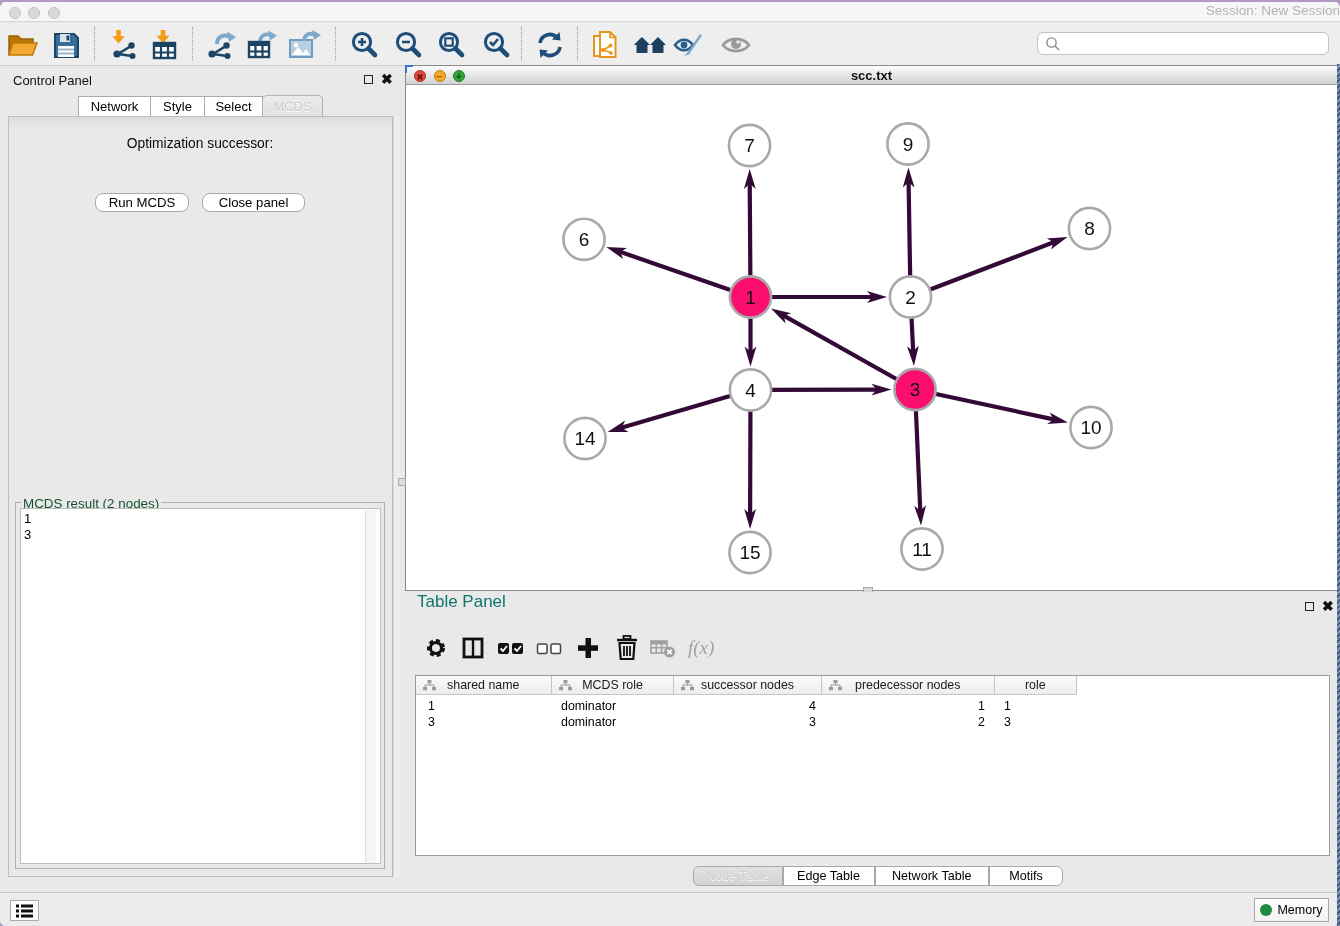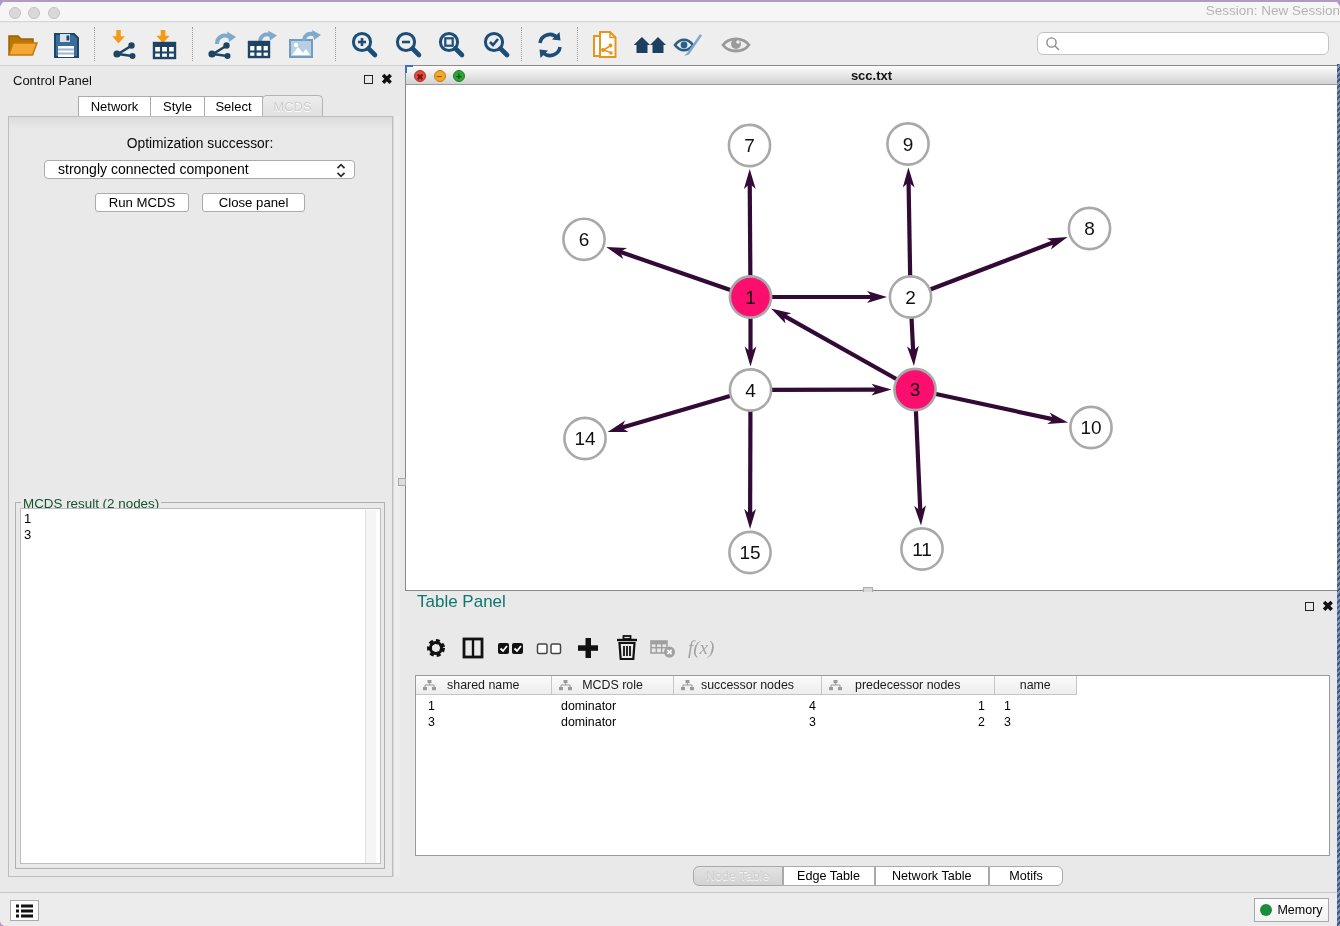--- a/index.html
+++ b/index.html
@@ -13,21 +13,21 @@
 #cp-head{position:absolute;left:0;top:66px;width:400px;height:29px}
 #cp-title{position:absolute;left:13px;top:7px;font-size:13px;color:#111}
 .sqbtn{position:absolute;width:9px;height:9px;border:1.6px solid #222}
 .xbtn{position:absolute;font-size:14px;font-weight:bold;color:#111;line-height:1}
 .tab{position:absolute;top:96px;height:21px;background:#fff;border:1px solid #ababab;font-size:13px;color:#000;text-align:center;line-height:19px}
 #tab-mcds{position:absolute;left:262px;top:95px;width:61px;height:22px;background:linear-gradient(#ececec,#e0e0e0);border:1px solid #b4b4b4;border-bottom:none;border-radius:5px 5px 0 0;font-size:13px;color:#cdcdcd;text-shadow:0 1px 0 #fff;text-align:center;line-height:21px}
 #cp-pane{position:absolute;left:8px;top:116px;width:385px;height:761px;border:1px solid #bdbdbd;background:#e9e9e9}
 #cp-pane .topshade{position:absolute;left:0;top:0;width:100%;height:12px;background:linear-gradient(#dcdcdc,#e9e9e9)}
 #opt-label{position:absolute;left:0;top:136px;width:400px;text-align:center;font-size:13.8px;color:#0a0a0a}
 #dropdown{position:absolute;left:44px;top:160px;width:311px;height:19px;background:#fff;border:1px solid #ababab;border-radius:4px;font-size:14px;color:#000;line-height:17.5px;padding-left:13px}
-.btn{position:absolute;top:193px;height:19px;background:#fff;border:1px solid #ababab;border-radius:3px;font-size:13.2px;color:#000;text-align:center;line-height:17px}
+.btn{position:absolute;top:193px;height:19px;background:#fff;border:1px solid #ababab;border-radius:8px;font-size:13.2px;color:#000;text-align:center;line-height:17px}
 #fieldset{position:absolute;left:15px;top:502px;width:370px;height:367px;border:1px solid #b0b0b0}
 #fs-legend{position:absolute;left:5px;top:-7px;background:#e9e9e9;font-size:13.4px;color:#14532d;padding:0 2px}
 #fs-white{position:absolute;left:4px;top:5px;width:361px;height:356px;background:#fff;border:1px solid #bdbdbd}
 #fs-scroll{position:absolute;right:4px;top:1px;width:11px;height:353px;background:#f5f5f5;border-left:1px solid #e0e0e0}
 #cp-scroll{position:absolute;left:393px;top:116px;width:7px;height:761px;background:#ededed;border-left:1px solid #d8d8d8}
 #netframe{position:absolute;left:405px;top:65px;width:933px;height:526px;border:1px solid #8a8a8a;background:#fff}
 #nf-titlebar{position:absolute;left:0;top:0;width:100%;height:19px;background:linear-gradient(#fdfdfd,#d2d2d2);border-bottom:1px solid #9b9b9b}
 #nf-title{position:absolute;left:0;top:2px;width:100%;text-align:center;font-size:13px;font-weight:bold;color:#111}
 .nfb{position:absolute;top:3.5px;width:12px;height:12px;border-radius:50%;font-size:10px;line-height:12px;text-align:center}
 #tablepanel{position:absolute;left:405px;top:592px;width:935px;height:299px;background:#e9e9e9}
@@ -210,25 +210,20 @@
 </div>
 <div class="tab" style="left:78px;width:73px">Network</div>
 <div class="tab" style="left:150px;width:55px">Style</div>
 <div class="tab" style="left:204px;width:59px">Select</div>
 <div id="tab-mcds">MCDS</div>
 <div id="cp-pane">
       <div class="topshade"></div>
     </div>
 <div id="cp-scroll"></div>
 <div id="opt-label">Optimization successor:</div>
-<div id="dropdown">strongly connected component
- <svg width="12" height="15" viewBox="0 0 12 15" style="position:absolute;right:7px;top:2px">
-        <path d="M2.5 5.2 L6 1.6 L9.5 5.2 M2.5 9.8 L6 13.4 L9.5 9.8" fill="none" stroke="#2b2b2b" stroke-width="1.7"></path>
-      </svg>
-</div>
 <div class="btn" style="left:95px;width:94px">Run MCDS</div>
 <div class="btn" style="left:202px;width:103px">Close panel</div>
 <div id="fieldset">
  <div id="fs-legend">MCDS result (2 nodes)</div>
  <div id="fs-white">
         <div style="position:absolute;left:3px;top:2px;font-size:13px;line-height:16px;color:#000">1<br>3</div>
         <div id="fs-scroll"></div>
       </div>
 </div>
 <div id="netframe">
@@ -391,21 +386,21 @@
 <svg width="13" height="11" viewBox="0 0 13 11" style="position:absolute;left:413px;top:4px">
           <g fill="#999">
             <rect x="4.5" y="0" width="4" height="3.2"></rect>
             <rect x="0" y="7" width="4" height="3.2"></rect>
             <rect x="9" y="7" width="4" height="3.2"></rect>
           </g>
           <g stroke="#999" stroke-width="1">
             <path d="M6.5 3.2 V5 M2 7 V5 H11 V7" fill="none"></path>
           </g>
         </svg>
-<div class="hcell" style="left:579px;width:82.5px">name</div>
+<div class="hcell" style="left:579px;width:82.5px">role</div>
 <div class="cell" style="left:12.5px;top:22px">1</div>
 <div class="cell" style="left:145.5px;top:22px">dominator</div>
 <div class="cell" style="left:320.5px;width:80px;top:22px;text-align:right">4</div>
 <div class="cell" style="left:489.5px;width:80px;top:22px;text-align:right">1</div>
 <div class="cell" style="left:588.5px;top:22px">1</div>
 <div class="cell" style="left:12.5px;top:38px">3</div>
 <div class="cell" style="left:145.5px;top:38px">dominator</div>
 <div class="cell" style="left:320.5px;width:80px;top:38px;text-align:right">3</div>
 <div class="cell" style="left:489.5px;width:80px;top:38px;text-align:right">2</div>
 <div class="cell" style="left:588.5px;top:38px">3</div>

